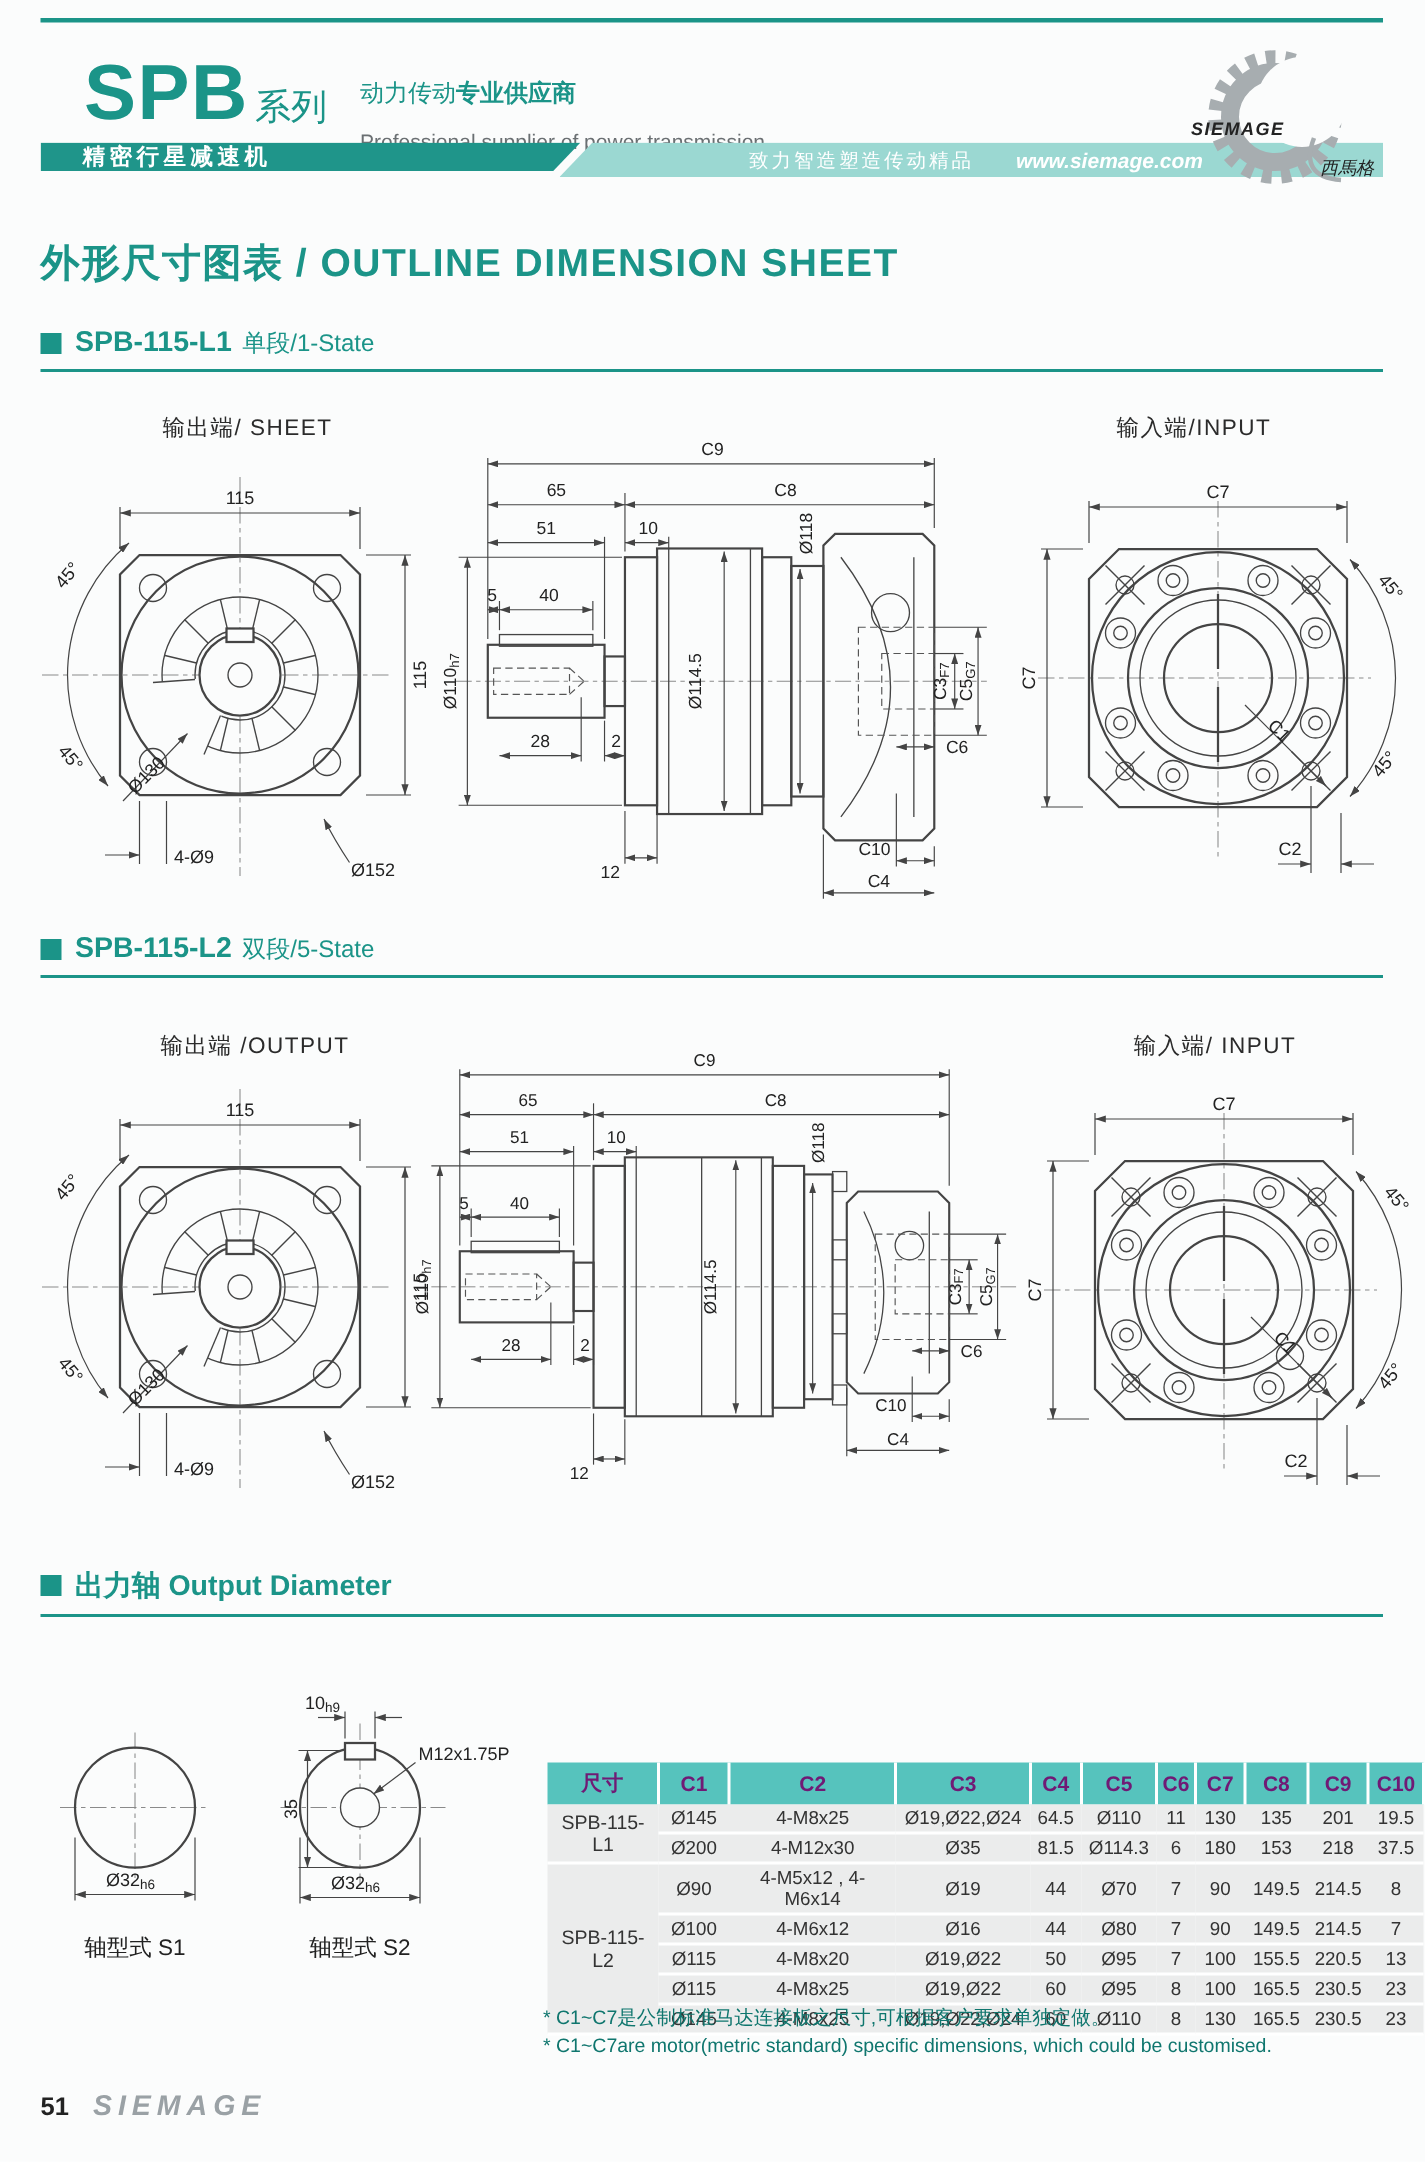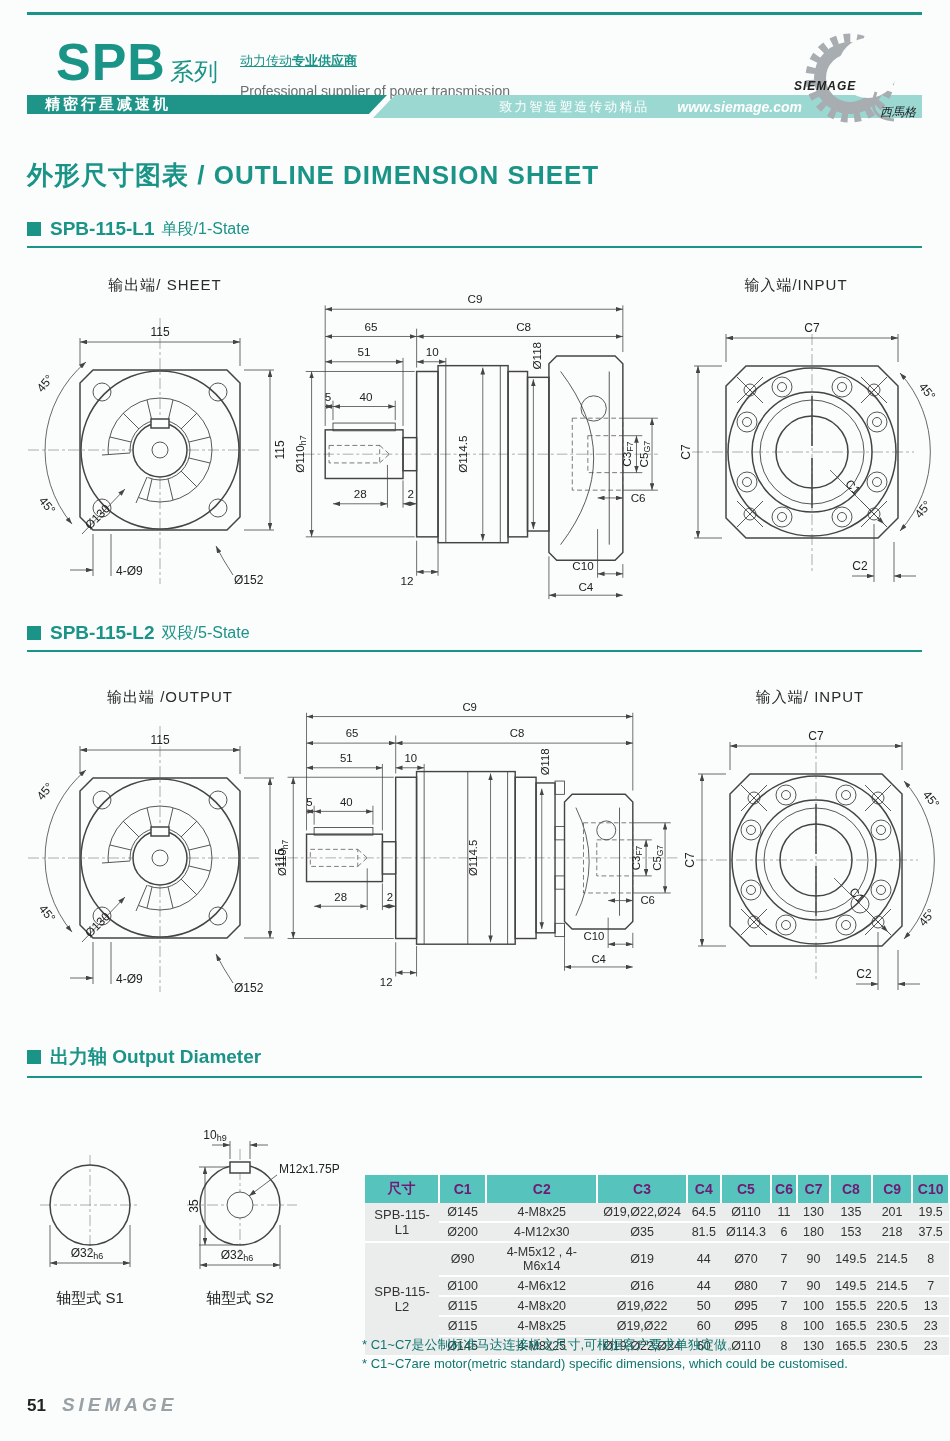--- a/index.html
+++ b/index.html
@@ -5,26 +5,26 @@
   * { margin:0; padding:0; box-sizing:border-box; }
   body { font-family:"Liberation Sans", sans-serif; background:#fff; }
   #page { position:relative; width:950px; height:1441px; background:#fbfcfc; overflow:hidden; }
   .abs { position:absolute; }
   .top-rule { left:27px; top:12px; width:895px; height:3px; background:#1b9488; }
   
   .spb { left:27px; top:36px;margin-left:29px; }
   .spb .big { font-size:52px; font-weight:bold; color:#1b9488; letter-spacing:1px; line-height:1; }
   .spb .suf { font-size:24px; color:#1b9488; margin-left:4px; }
   .tagline { left:240px; top:52px; }
-  .tagline .cn { font-size:13px; color:#1b9488;text-decoration:underline; }
+  .tagline .cn { font-size:16px; color:#1b9488; }
   .tagline .cn b { font-weight:bold; }
   .tagline .en { font-size:14px; color:#6a6f72; margin-top:13px; }
   .banner { left:27px; top:95px; width:895px; height:23px; }
   .banner .dark { position:absolute; left:0; top:0; width:360px; height:19px; background:#1f958a;
-    clip-path:polygon(0 0, 360px 0, 338px 23px, 0 23px); display:flex; align-items:center; padding-left:18px; }
+    clip-path:polygon(0 0, 360px 0, 338px 23px, 0 23px); display:flex; align-items:center; padding-left:28px; }
   .banner .dark span { color:#fff; font-weight:bold; font-size:15px; letter-spacing:3px; }
   .banner .light { position:absolute; left:346px; top:0; width:549px; height:23px; background:#9bd8d2;
     clip-path:polygon(22px 0, 549px 0, 549px 23px, 0 23px); display:flex; align-items:center; justify-content:flex-end; gap:28px; padding-right:120px; }
   .banner .light .slogan { color:#fff; font-size:13px; letter-spacing:2px; }
   .banner .light .site { color:#fff; font-size:14px; font-weight:bold; font-style:italic; }
   .brandlogo { left:788px; top:28px; width:155px; height:104px; z-index:5; }
   
   .page-title { left:27px; top:158px; font-size:26px; font-weight:bold; color:#1b9488; letter-spacing:1px;text-align:center; }
   .sec { left:27px; width:895px; border-bottom:2px solid #1b9488; padding-bottom:6px; display:flex; align-items:center; }
   .sec .sq { width:14px; height:14px; background:#1b9488; margin-right:9px; }

